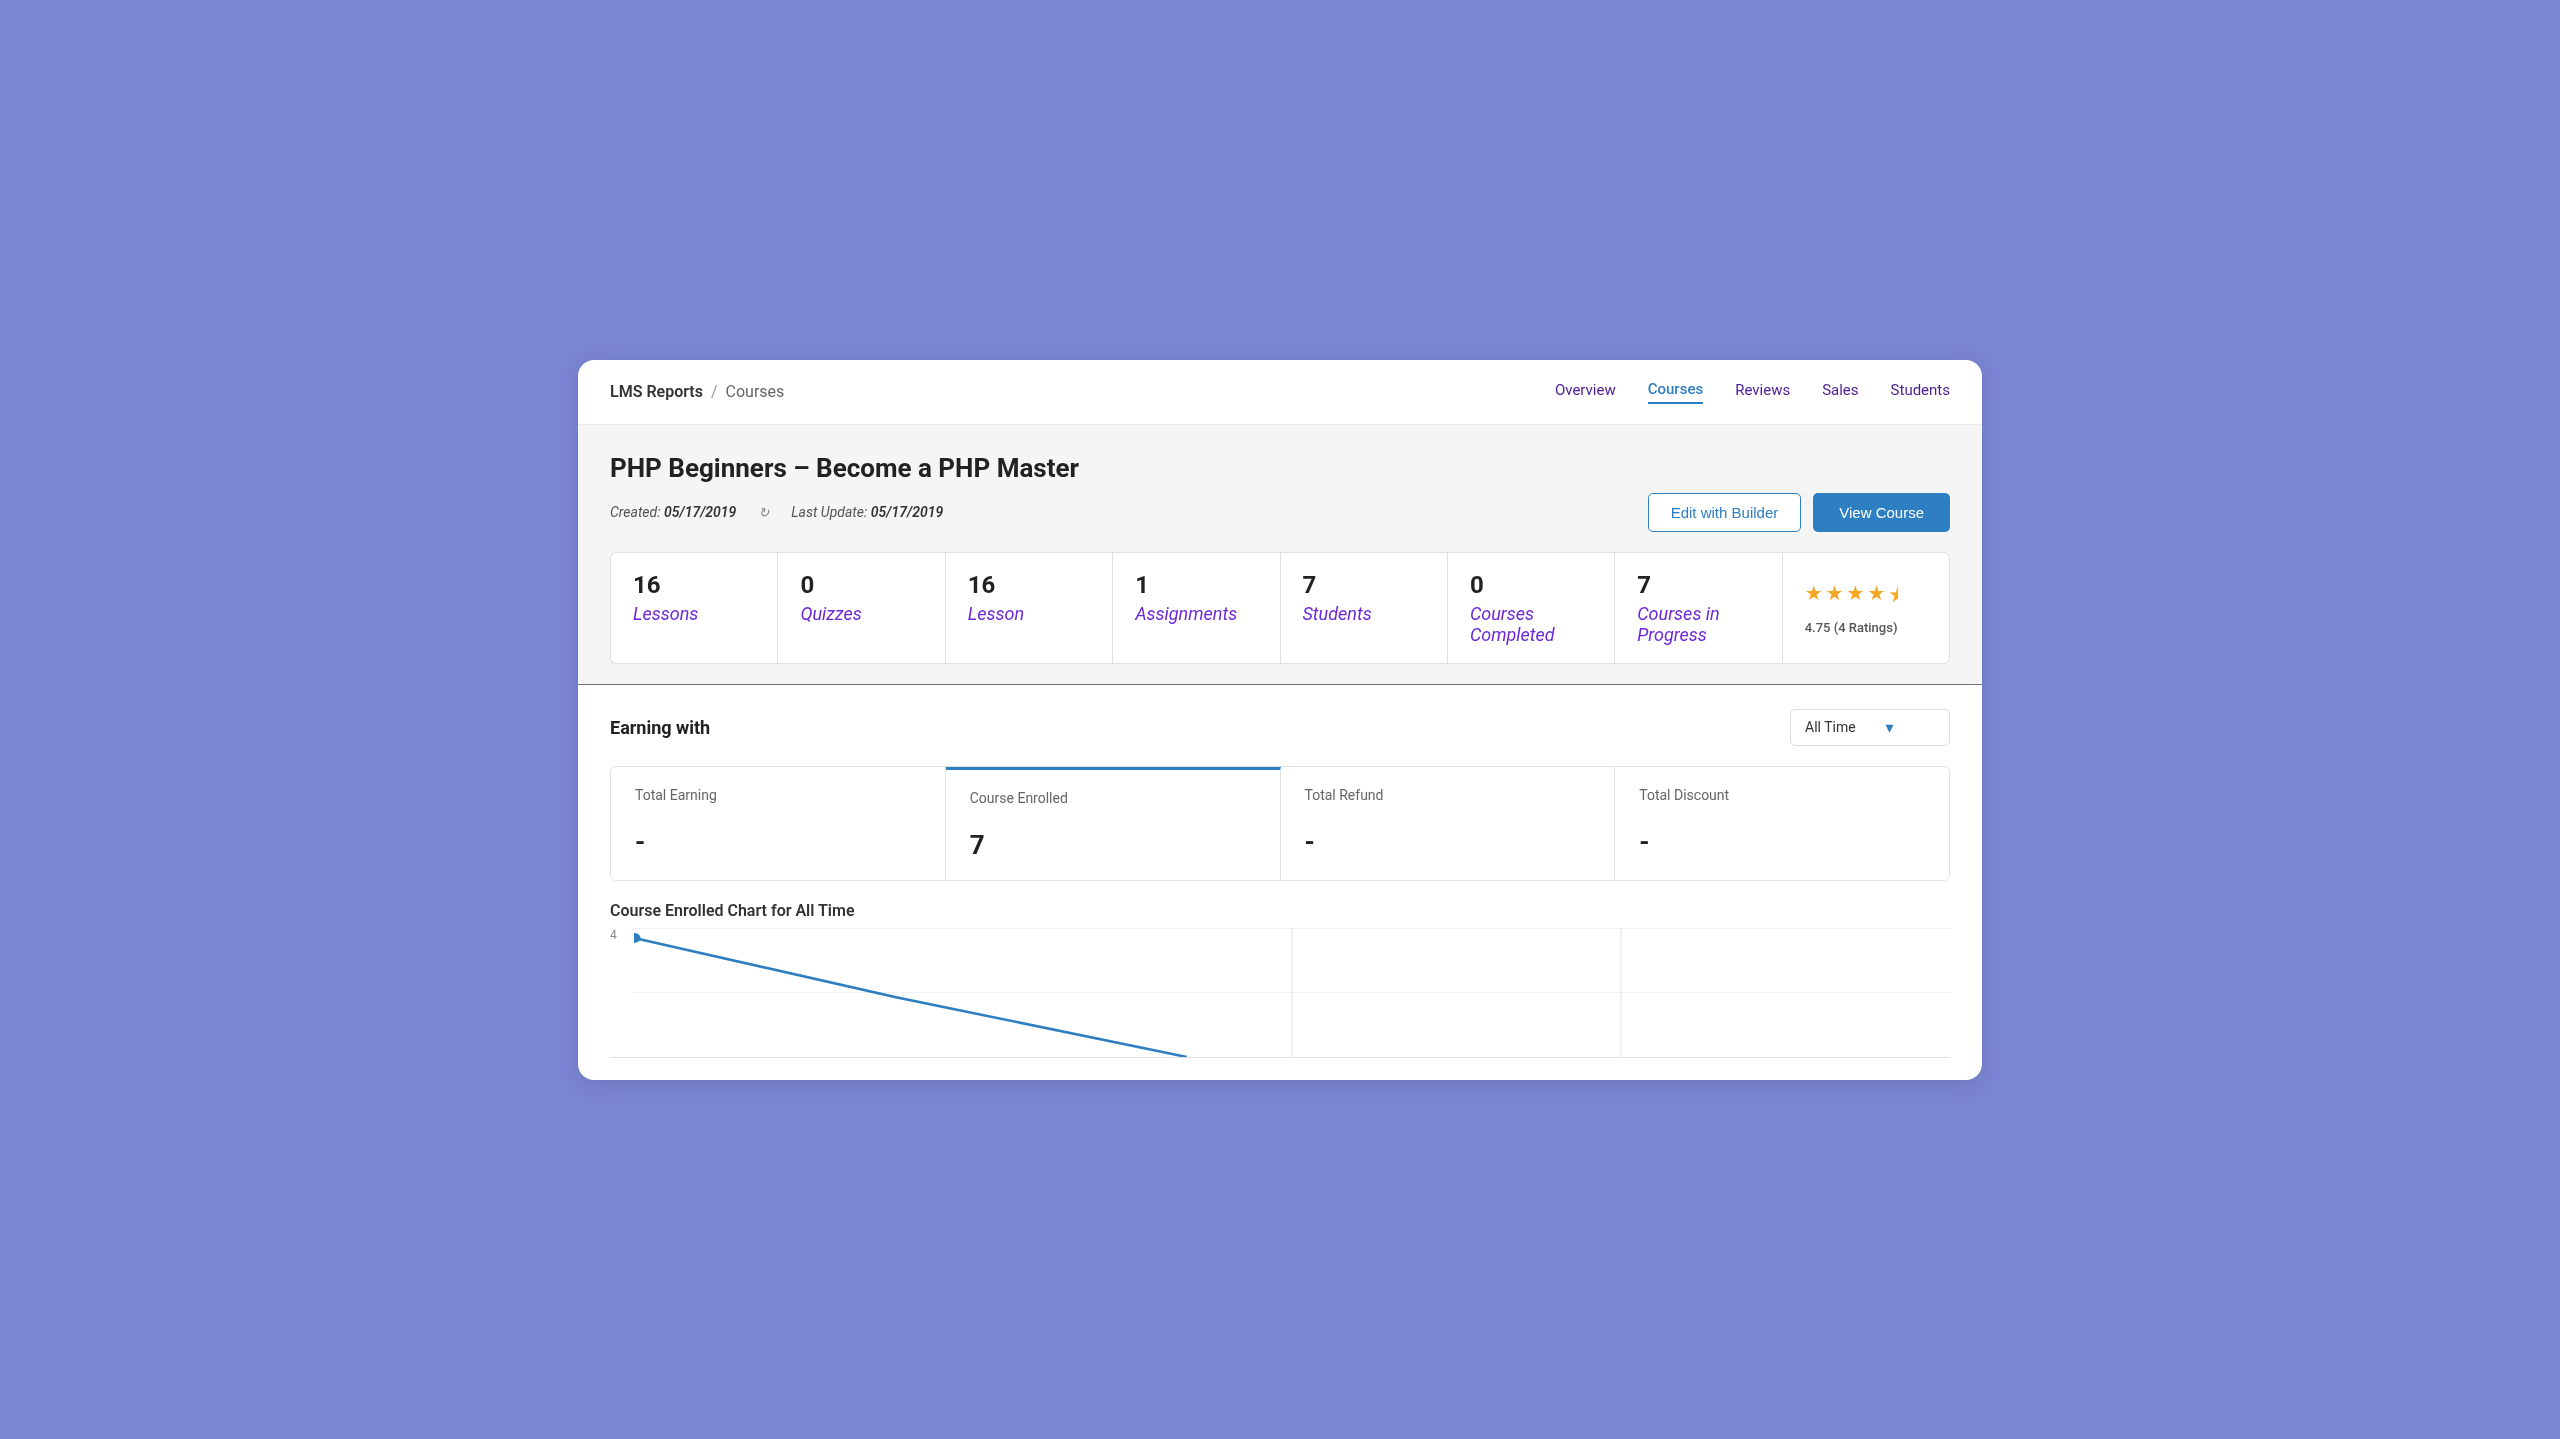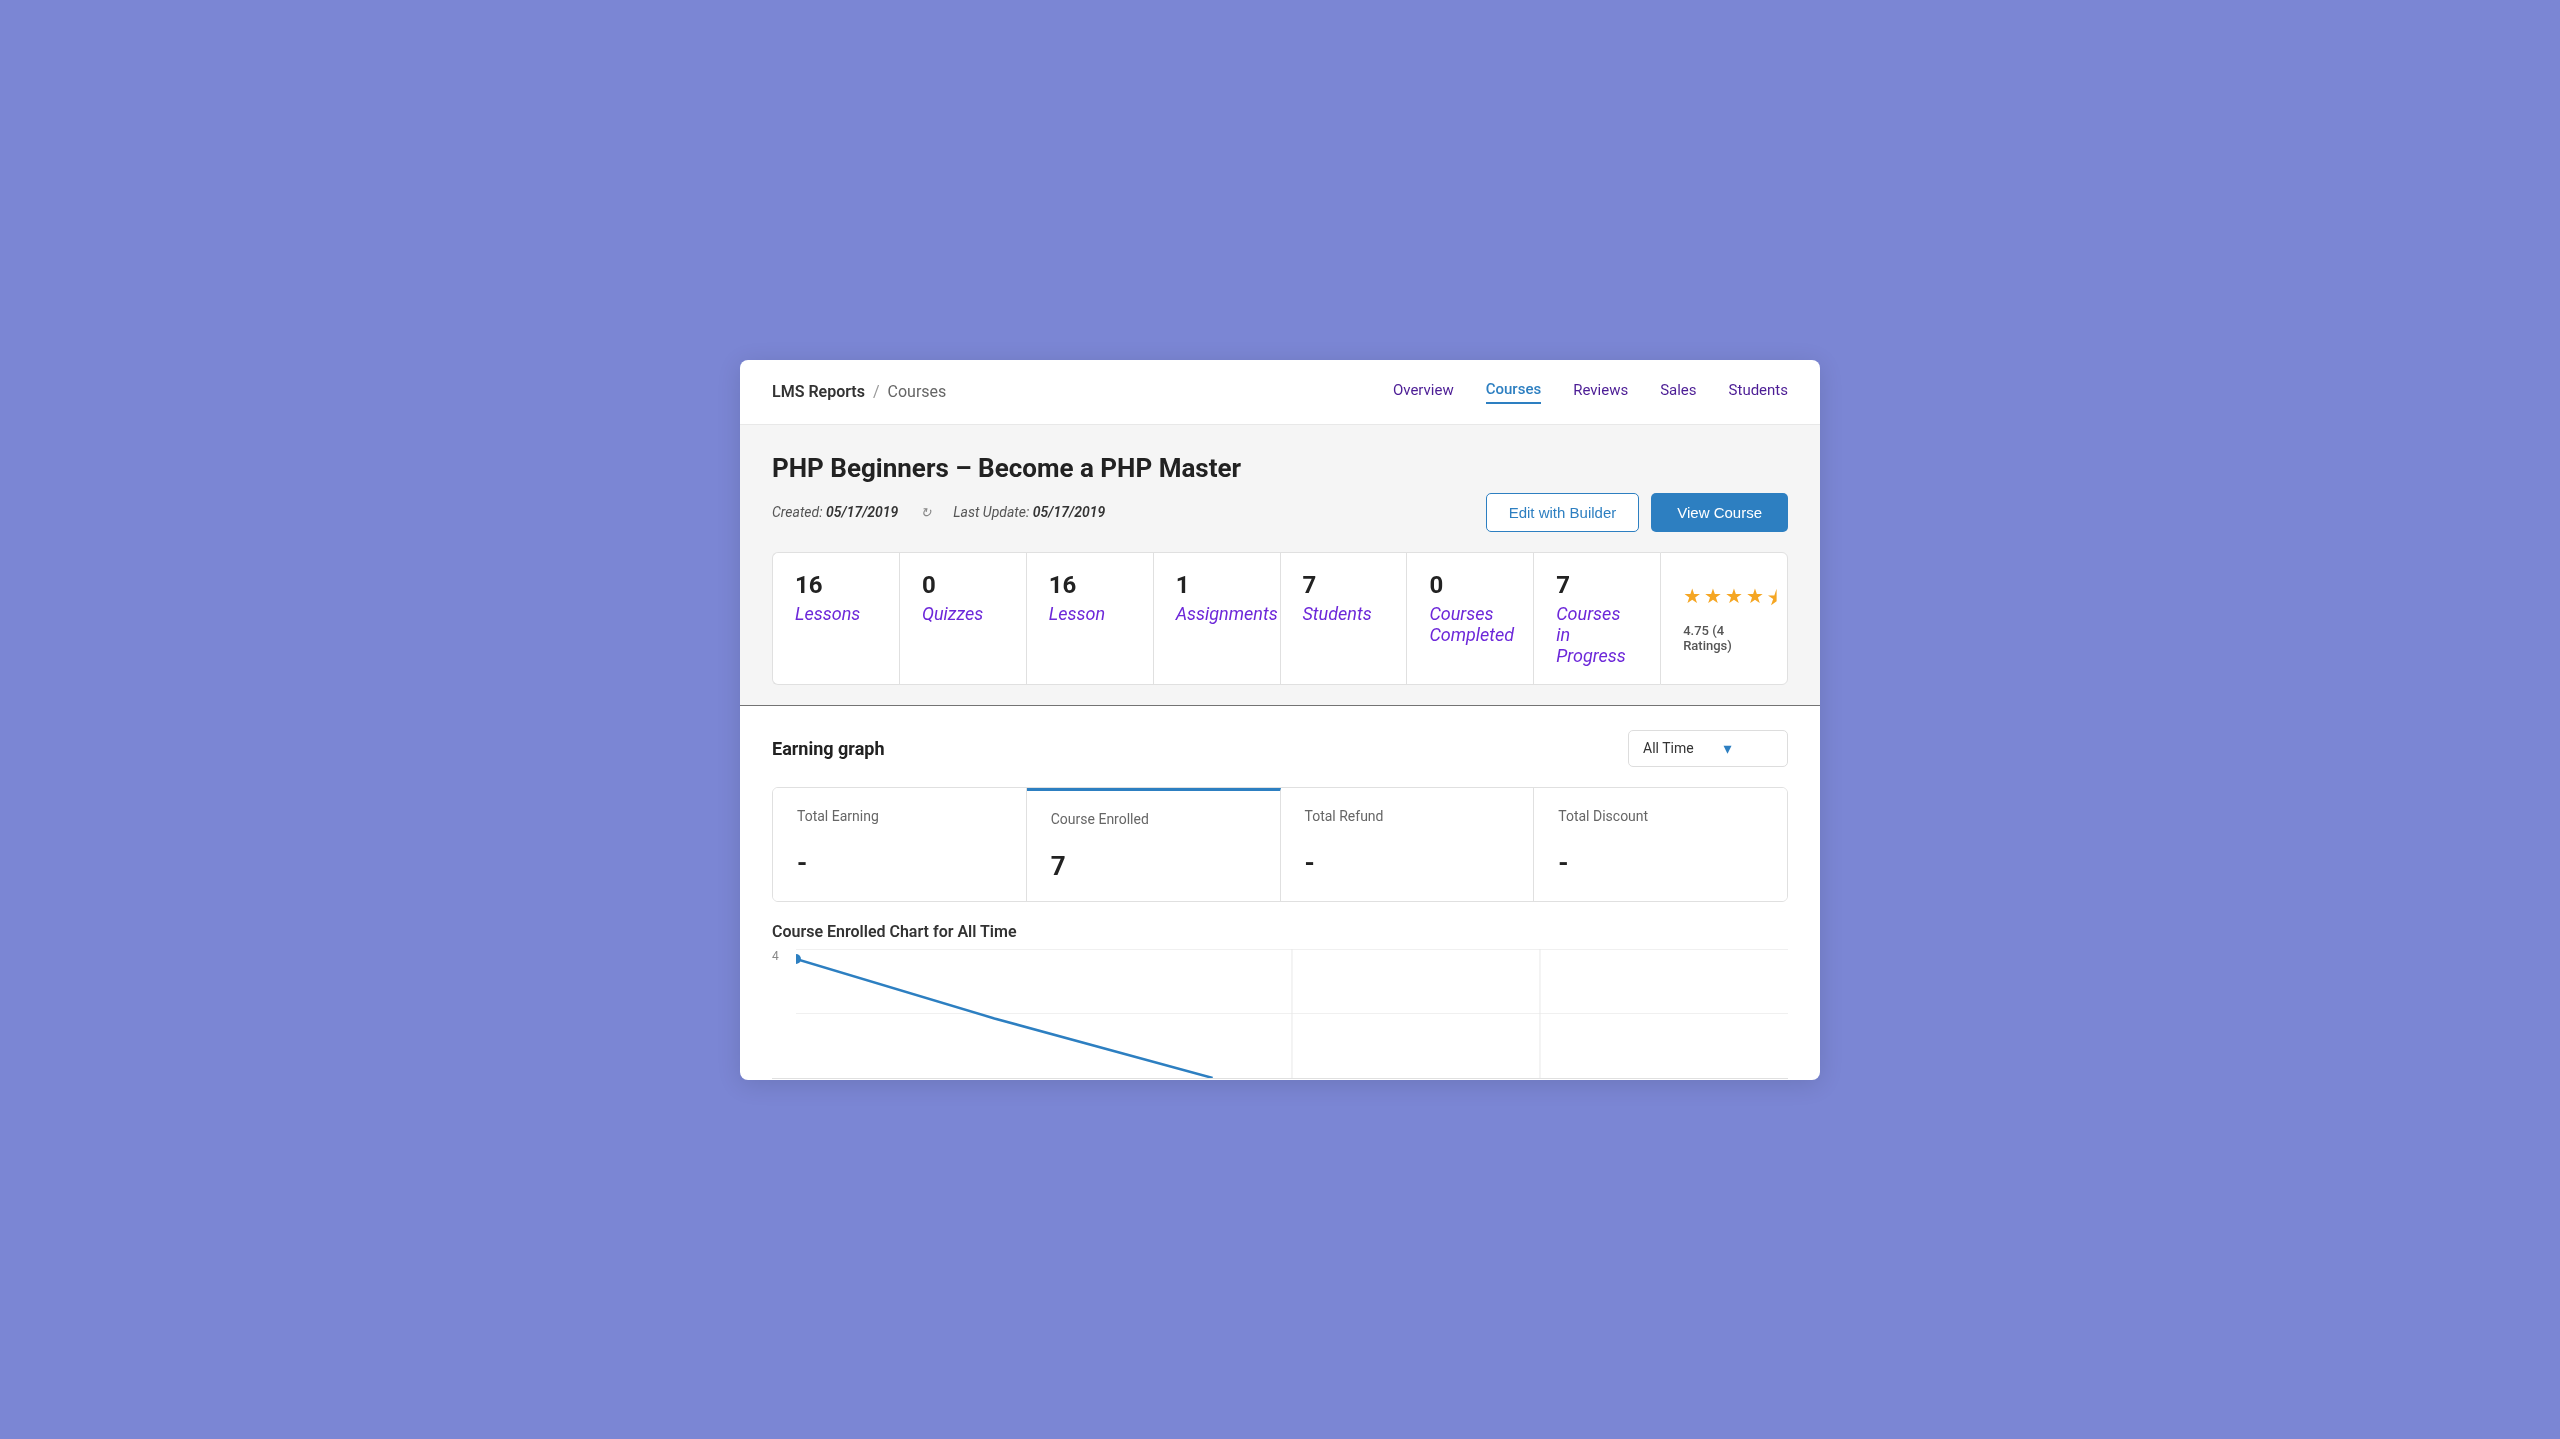--- a/index.html
+++ b/index.html
@@ -6,22 +6,22 @@
     body {
       background: #7b86d4;
       min-height: 100vh;
       display: flex;
       align-items: center;
       justify-content: center;
       font-family: -apple-system, BlinkMacSystemFont, 'Segoe UI', Roboto, sans-serif;
     }
     .card {
       background: #fff;
-      border-radius: 8px;
-      width: 1080px;
+      border-radius: 16px;
+      width: 1404px;
       min-height: 720px;
       overflow: hidden;
       box-shadow: 0 4px 24px rgba(0,0,0,0.12);
     }
     
     .top-nav {
       display: flex;
       align-items: center;
       justify-content: space-between;
       padding: 20px 32px;
@@ -343,21 +343,21 @@
         <span class="star full">★</span>
         <span class="star full">★</span>
         <span class="star half">⯨</span>
       </div>
       <span class="rating-text">4.75 (4 Ratings)</span>
     </div>
   </div>
 
   <div class="earning-section">
     <div class="earning-header">
-      <h2 class="earning-title">Earning graph</h2>
+      <h2 class="earning-title">Earning with</h2>
       <div class="dropdown-select">
         <span>All Time</span>
         <span class="dropdown-arrow">▾</span>
       </div>
     </div>
 
     <div class="metric-cards">
       <div class="metric-card">
         <div class="metric-label">Total Earning</div>
         <div class="metric-value">-</div>

